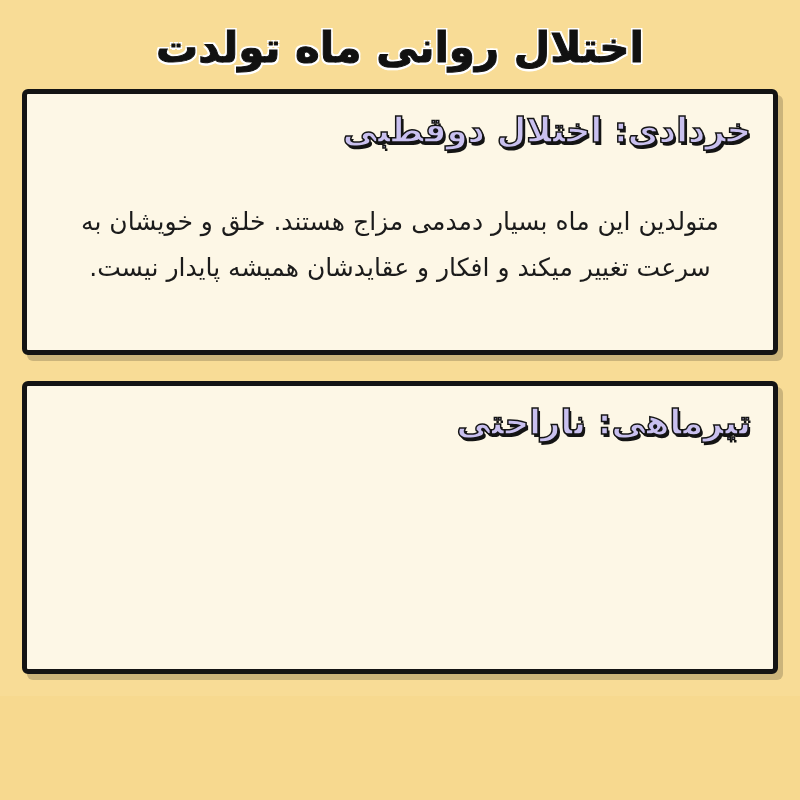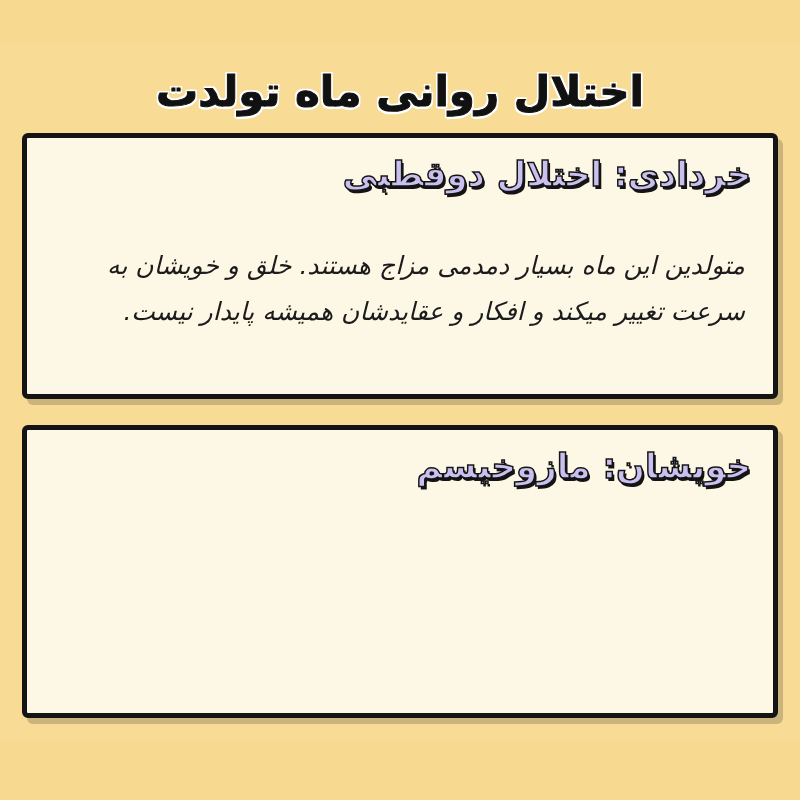--- a/index.html
+++ b/index.html
@@ -14,21 +14,20 @@
     overflow: hidden;
   }
   .poster {
     width: 800px;
     height: 696px;
     box-sizing: border-box;
     padding: 18px 22px 22px 22px;
     display: flex;
     flex-direction: column;
     background: #f8dc96;
-    margin-top: 44px;
   }
   .poster-title {
     text-align: center;
     font-size: 42px;
     font-weight: bold;
     letter-spacing: -0.5px;
     color: #111111;
     -webkit-text-stroke: 1px #111111;
     text-shadow:
       2px 2px 0 #ffffff,
@@ -66,41 +65,40 @@
     -webkit-text-stroke: 1.5px #141414;
     text-shadow: 2px 3px 0 #141414;
   }
   .card-body {
     flex: 1;
     display: flex;
     align-items: center;
     justify-content: center;
   }
   .card-text {
-    text-align: right;
+    text-align: center;
     direction: rtl;
     font-size: 25px;
     line-height: 1.85;
     color: #1b1b1b;
     padding: 0 6px;
-    font-style: italic;
   }
   .card-2 .card-body { align-items: flex-end; padding-bottom: 6px; }
 </style>
 </head>
 <body>
 
 <div class="poster">
 
   <div class="poster-title">اختلال روانی ماه تولدت</div>
 
   <div class="card card-1">
     <div class="card-title purple">خردادی: اختلال دوقطبی</div>
     <div class="card-body">
       <div class="card-text">متولدین این ماه بسیار دمدمی مزاج هستند. خلق و خویشان به سرعت تغییر میکند و افکار و عقایدشان همیشه پایدار نیست.</div>
     </div>
   </div>
 
   <div class="card card-2">
-    <div class="card-title purple">خویشان: مازوخیسم</div>
+    <div class="card-title purple">تیرماهی: ناراحتی</div>
   </div>
 
 </div>
 
 </body></html>

